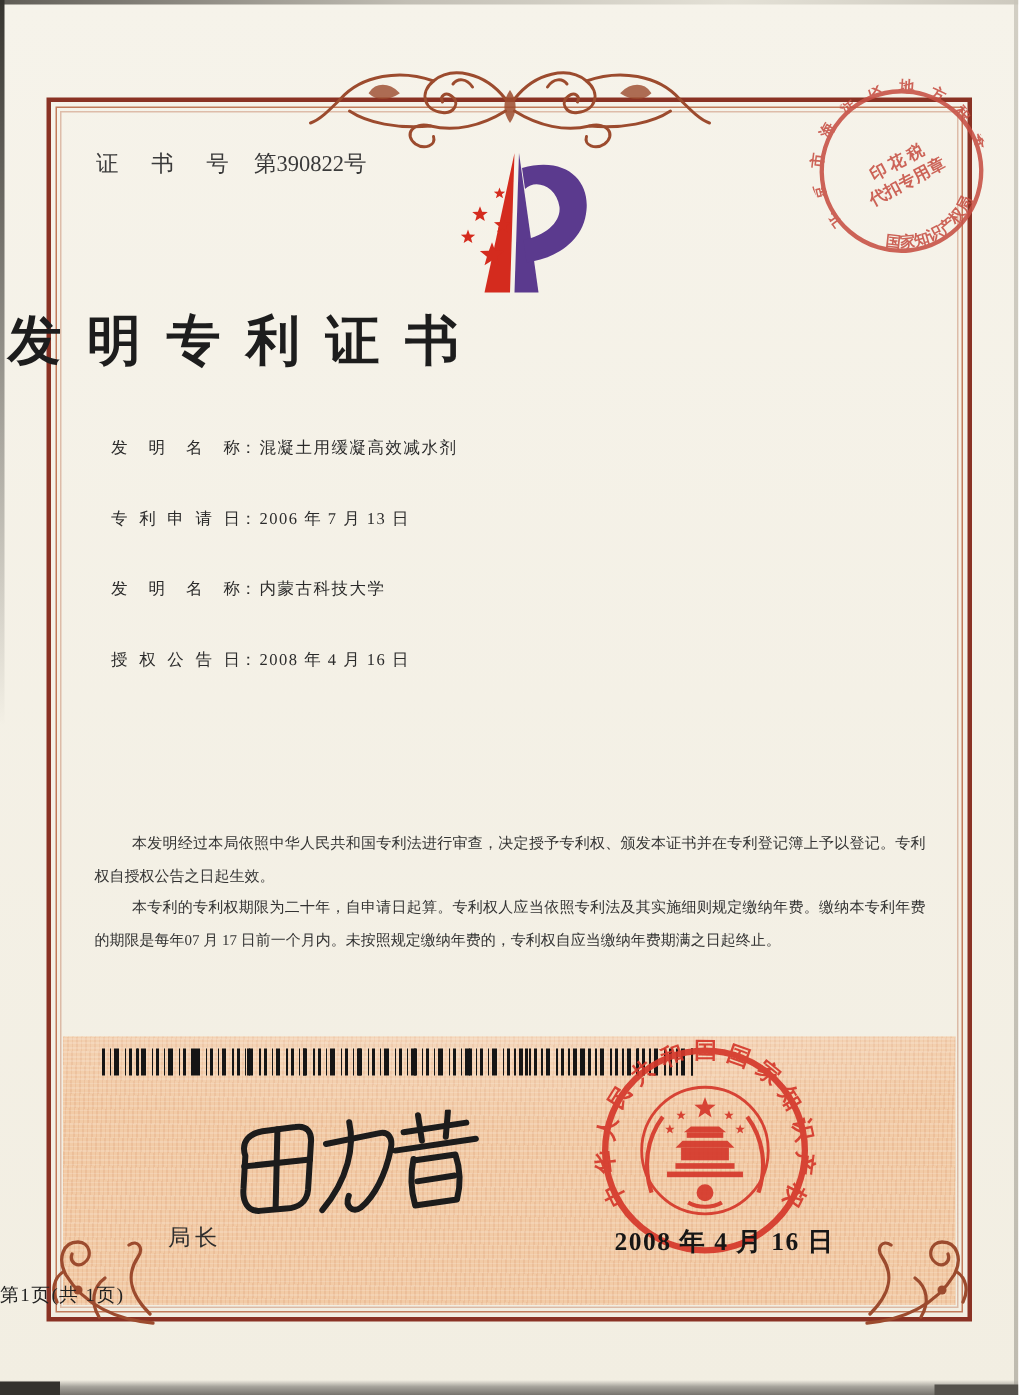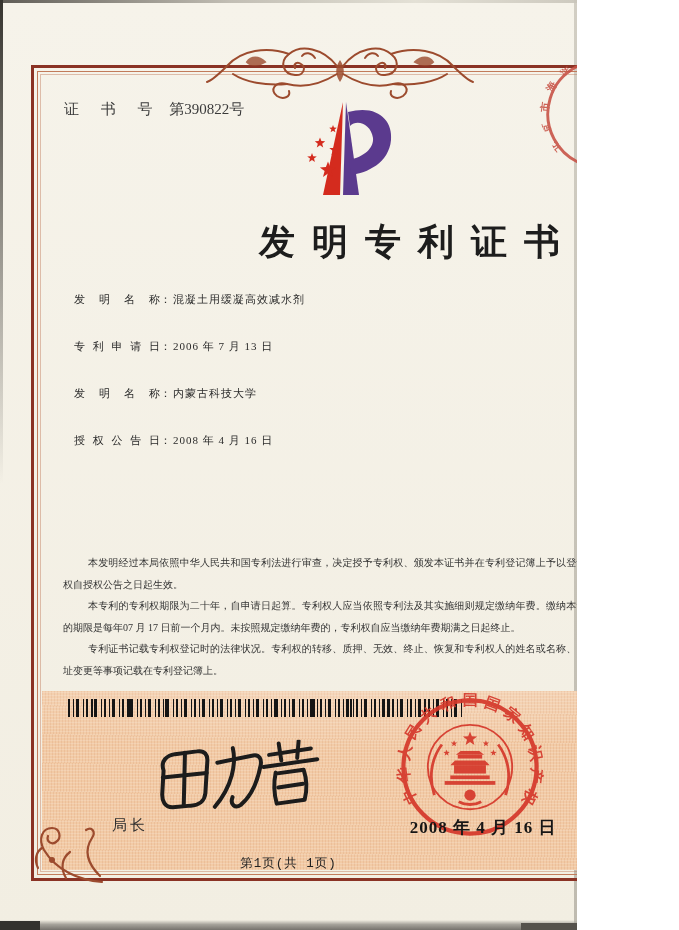--- a/index.html
+++ b/index.html
@@ -1,17 +1,17 @@
 <!DOCTYPE html>
 <html><head>
 <meta charset="utf-8">
 <style>
   html,body{margin:0;padding:0;}
   body{width:679px;height:930px;font-family:"Liberation Serif","DejaVu Serif",serif;}
-  .page{position:relative;width:577px;height:930px;background:linear-gradient(#f6f3ea,#f2eee2);overflow:hidden;}
+  .page{position:relative;width:679px;height:930px;background:linear-gradient(#f6f3ea,#f2eee2);overflow:hidden;}
 
   
   .edge-top{position:absolute;top:0;left:0;width:100%;height:3px;background:linear-gradient(90deg,#45423c,#b9b5ab 40%,#e0ddd2 72%,#c6c2b7);opacity:.85;}
   .edge-left{position:absolute;top:0;left:0;width:3px;height:52%;background:linear-gradient(#36342f,rgba(120,116,108,0));}
   .edge-right{position:absolute;top:0;right:0;width:3px;height:100%;background:linear-gradient(#c9c5ba,#b2aea3);opacity:.8;}
   .edge-bottom{position:absolute;bottom:0;left:0;right:0;height:10px;background:linear-gradient(rgba(160,157,150,0),#a5a29a 45%,#76736d);}
   .edge-bottom-dark-l{position:absolute;bottom:0;left:0;width:40px;height:9px;background:#34322e;}
   .edge-bottom-dark-r{position:absolute;bottom:0;right:0;width:56px;height:7px;background:#55524c;}
 
   
@@ -30,22 +30,22 @@
   .ornament{position:absolute;color:#9c4b2e;}
   .orn-top{left:205px;top:40px;}
   .orn-bl{left:26px;top:806px;}
   .orn-br{left:574px;top:806px;transform:scaleX(-1);}
 
   .cert-no{position:absolute;left:64px;top:100px;font-size:15px;color:#3a3a3a;}
   .cert-no .lbl{letter-spacing:9px;margin-right:4px;}
 
   .logo{position:absolute;left:293px;top:100px;width:104px;height:100px;}
 
-  .title{position:absolute;left:0;right:0;top:218px;text-align:right;font-size:36px;font-weight:bold;
-         letter-spacing:17px;padding-left:22px;color:#1d1d1d;}
+  .title{position:absolute;left:0;right:0;top:203px;text-align:left;font-size:36px;font-weight:bold;
+         letter-spacing:17px;padding-left:5px;color:#1d1d1d;}
 
   .fields{position:absolute;left:74px;top:288px;width:540px;font-size:11px;color:#2b2b2b;}
   .f-row{line-height:22px;margin-bottom:25px;white-space:nowrap;}
   .f-label{display:inline-block;width:86px;text-align:justify;text-align-last:justify;}
   .f-colon{margin:0 2px 0 0;}
   .f-value{letter-spacing:1px;}
 
   .body-text{position:absolute;left:63px;top:552px;width:554px;font-size:10px;line-height:21.6px;
              color:#333;text-align:justify;}
   .body-text p{margin:0;text-indent:2.5em;}
@@ -57,21 +57,21 @@
 
   .director{position:absolute;left:112px;top:781px;font-size:15px;letter-spacing:3px;color:#2e2e2e;margin-top:35px;}
   .signature{position:absolute;left:152px;top:742px;width:170px;height:80px;transform:rotate(-2deg);}
 
   .seal{position:absolute;left:395px;top:692px;width:150px;height:150px;opacity:.92;}
   .seal-date{position:absolute;left:398px;top:816px;width:170px;text-align:center;
              font-size:17px;font-weight:bold;color:#161616;letter-spacing:1px;}
 
   .tax-stamp{position:absolute;left:543px;top:56px;width:116px;height:116px;transform:rotate(-28deg);opacity:.88;}
 
-  .footer-page{position:absolute;left:0;right:0;top:855px;text-align:center;font-size:12.5px;color:#222;letter-spacing:1px;font-family:Liberation Mono, monospace;}
+  .footer-page{position:absolute;left:0;right:0;top:855px;text-align:left;font-size:12.5px;color:#222;letter-spacing:1px;}
 </style>
 </head>
 <body>
 
 <div class="page">
 
   <div class="edge-top"></div>
   <div class="edge-left"></div>
   <div class="edge-right"></div>
   <div class="edge-bottom"></div>
@@ -164,21 +164,20 @@
       <span class="f-label">发明名称</span><span class="f-colon">：</span><span class="f-value">内蒙古科技大学</span>
     </div>
     <div class="f-row">
       <span class="f-label">授权公告日</span><span class="f-colon">：</span><span class="f-value">2008 年 4 月 16 日</span>
     </div>
   </div>
 
   <div class="body-text">
     <p>本发明经过本局依照中华人民共和国专利法进行审查，决定授予专利权、颁发本证书并在专利登记簿上予以登记。专利权自授权公告之日起生效。</p>
     <p>本专利的专利权期限为二十年，自申请日起算。专利权人应当依照专利法及其实施细则规定缴纳年费。缴纳本专利年费的期限是每年07 月 17 日前一个月内。未按照规定缴纳年费的，专利权自应当缴纳年费期满之日起终止。</p>
-    <p>专利证书记载专利权登记时的法律状况。专利权的转移、质押、无效、终止、恢复和专利权人的姓名或名称、国籍、地址变更等事项记载在专利登记簿上。</p>
   </div>
 
   <div class="barcode"></div>
 
   <div class="director">局长</div>
   <svg class="signature" viewBox="0 0 170 80" aria-label="田力普">
     <g fill="none" stroke="#1c1c1c" stroke-width="4" stroke-linecap="round" stroke-linejoin="round">
       <path d="M12,26 C9,16 16,11 24,10 L46,8 C54,7 57,12 56,19 L53,50 C52,58 46,62 38,62 L20,63 C12,63 9,56 10,48 Z"></path>
       <path d="M34,9 L31,61"></path>
       <path d="M11,33 L55,30"></path>

